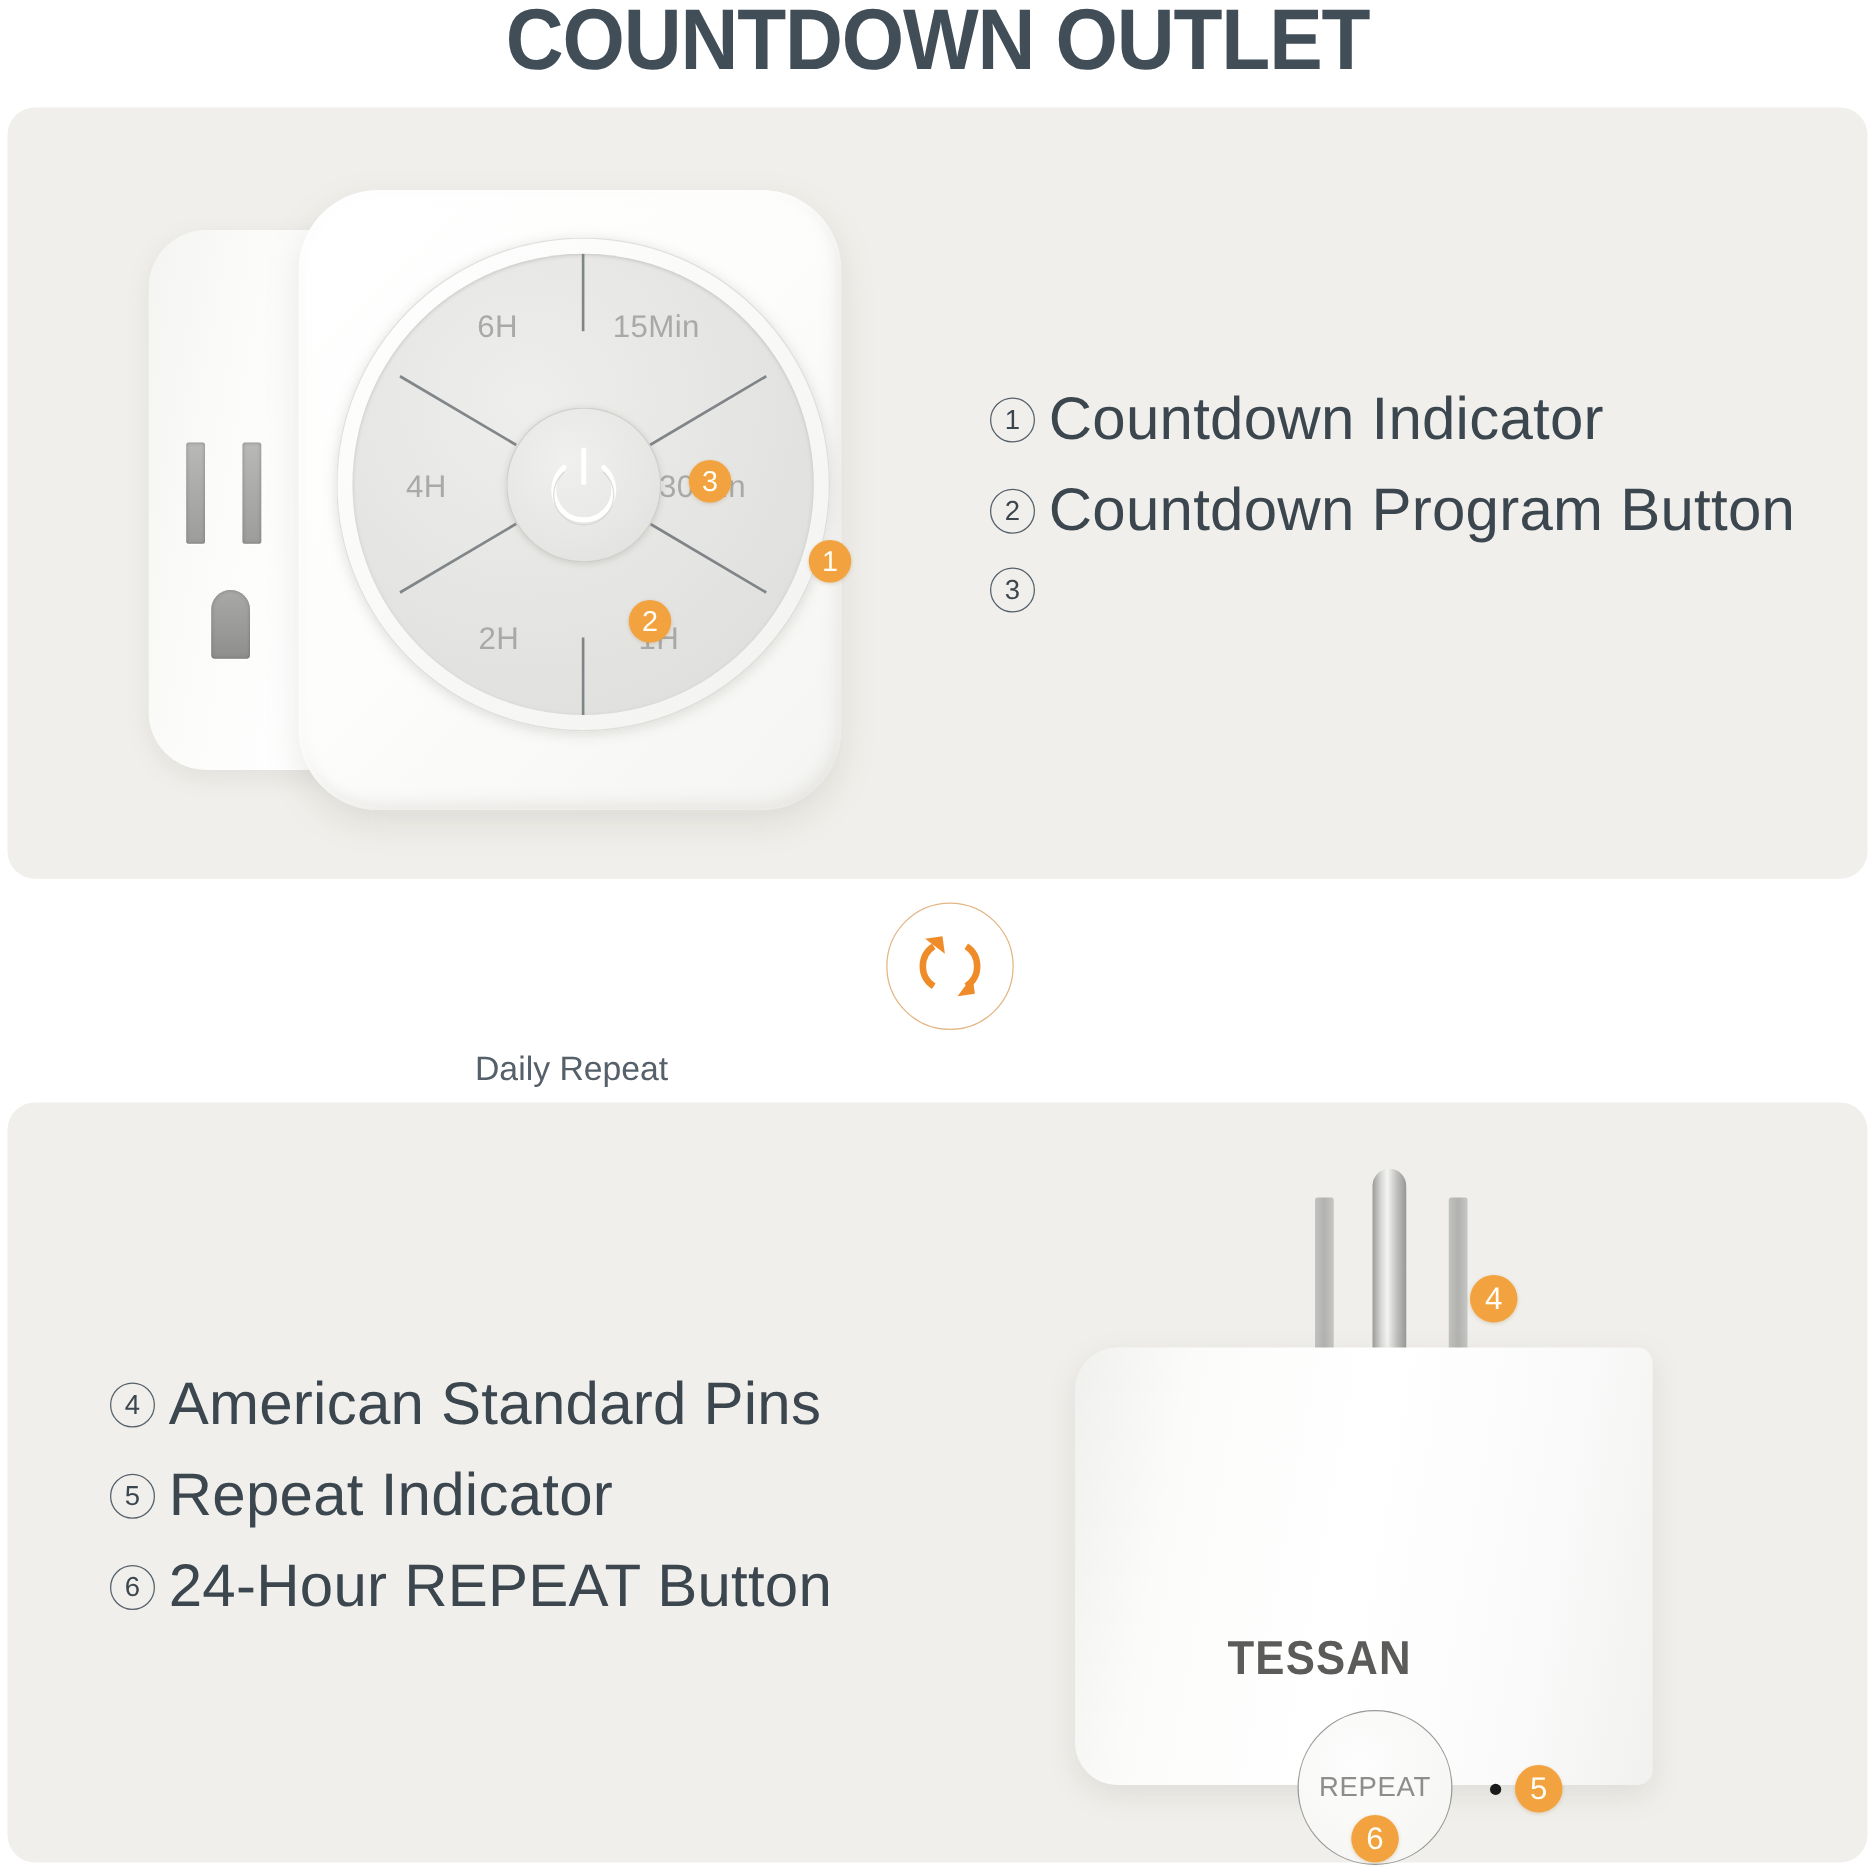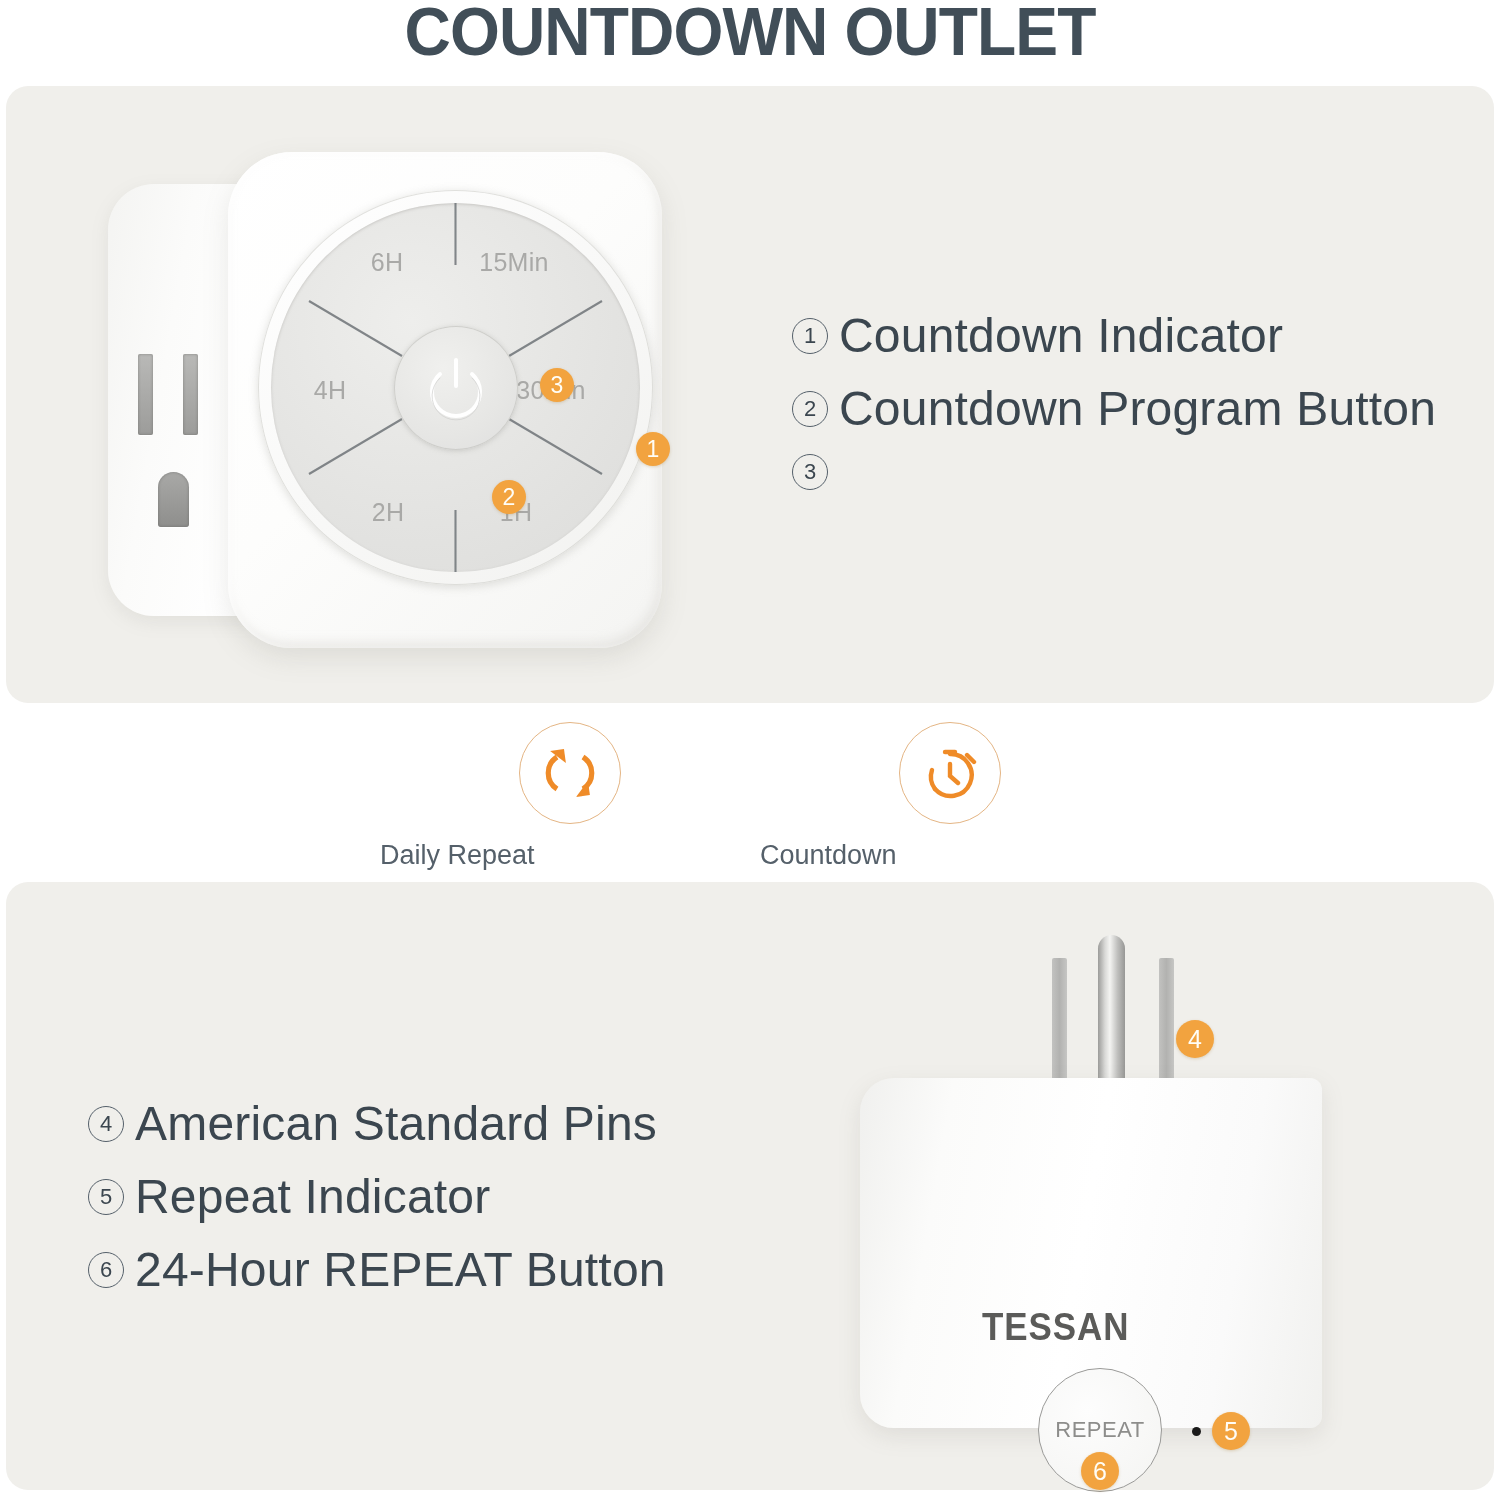--- a/index.html
+++ b/index.html
@@ -30,21 +30,21 @@
   
   .panel{
     position:absolute;
     background:#f0efeb;
     border-radius:22px;
   }
   #panel-top{left:6px;top:86px;width:1488px;height:617px;}
   #panel-bottom{left:6px;top:882px;width:1488px;height:608px;}
 
   
-  .device-top{position:absolute;left:100px;top:140px;width:580px;height:520px;text-decoration:underline;}
+  .device-top{position:absolute;left:111px;top:140px;width:580px;height:520px;text-decoration:underline;}
 
   .side-body{
     position:absolute;left:8px;top:44px;width:200px;height:432px;
     background:linear-gradient(100deg,#f4f4f2 0%,#fbfbfa 32%,#ffffff 72%,#f7f7f5 100%);
     border-radius:46px 14px 14px 46px;
     box-shadow:0 6px 18px rgba(130,128,120,0.13);
   }
   .front-body{
     position:absolute;left:128px;top:12px;width:434px;height:496px;
     background:linear-gradient(135deg,#ffffff 0%,#fdfdfc 45%,#f4f4f2 100%);
@@ -260,34 +260,20 @@
             <path d="M18 15 A19 19 0 0 0 18 47"></path>
             <path d="M44 15 A19 19 0 0 1 44 47"></path>
           </g>
           <path d="M12 8 L26 8 L26 22 Z" fill="#ef8b28" transform="rotate(-8 19 15)"></path>
           <path d="M36 54 L50 54 L50 40 Z" fill="#ef8b28" transform="rotate(-8 43 47)"></path>
         </svg>
       </div>
       <div class="feature-label">Daily Repeat</div>
     </div>
 
-    <div class="feature">
-      <div class="feature-circle">
-        <svg width="62" height="62" viewBox="0 0 62 62">
-          <g fill="none" stroke="#ef8b28" stroke-width="4.4" stroke-linecap="round">
-            <path d="M31 12 A21 21 0 1 1 16 47"></path>
-            <path d="M16 47 A21 21 0 0 1 13 28"></path>
-            <line x1="26" y1="10" x2="36" y2="10"></line>
-            <line x1="48" y1="13" x2="55" y2="20"></line>
-            <polyline points="31,22 31,34 39,41"></polyline>
-          </g>
-        </svg>
-      </div>
-      <div class="feature-label">Countdown</div>
-    </div>
 
 
   </div>
 
   <div class="panel" id="panel-bottom"></div>
 
   <div class="callouts" id="callouts-bottom">
     <div class="callout-row">
       <div class="callout-num">4</div>
       <div class="callout-text">American Standard Pins</div>

